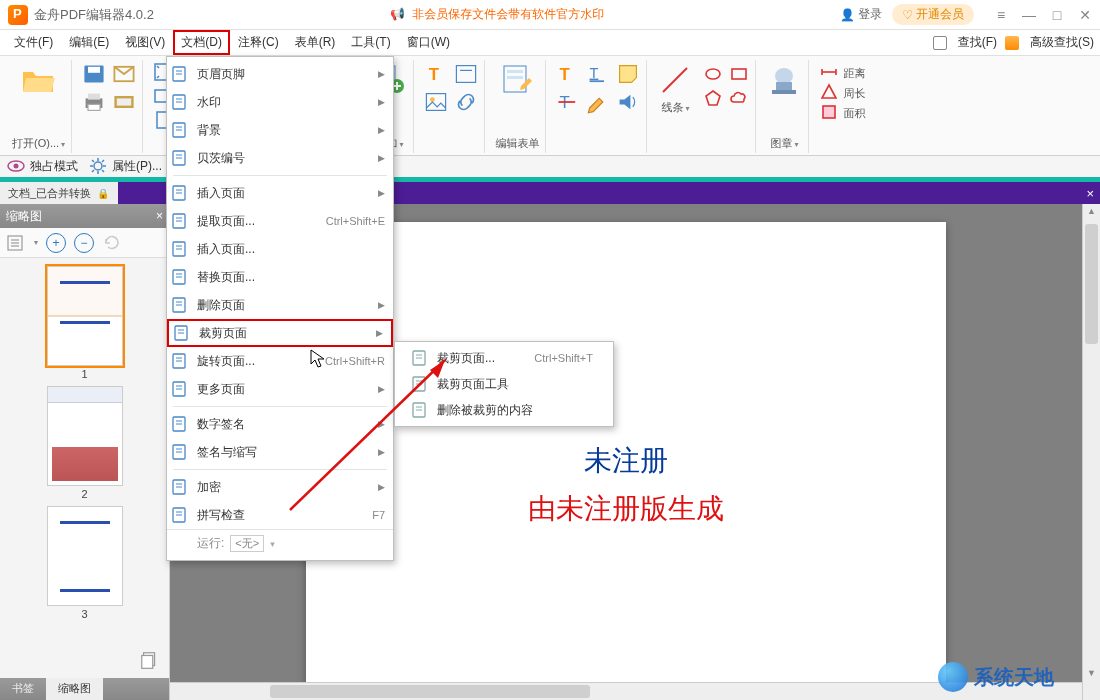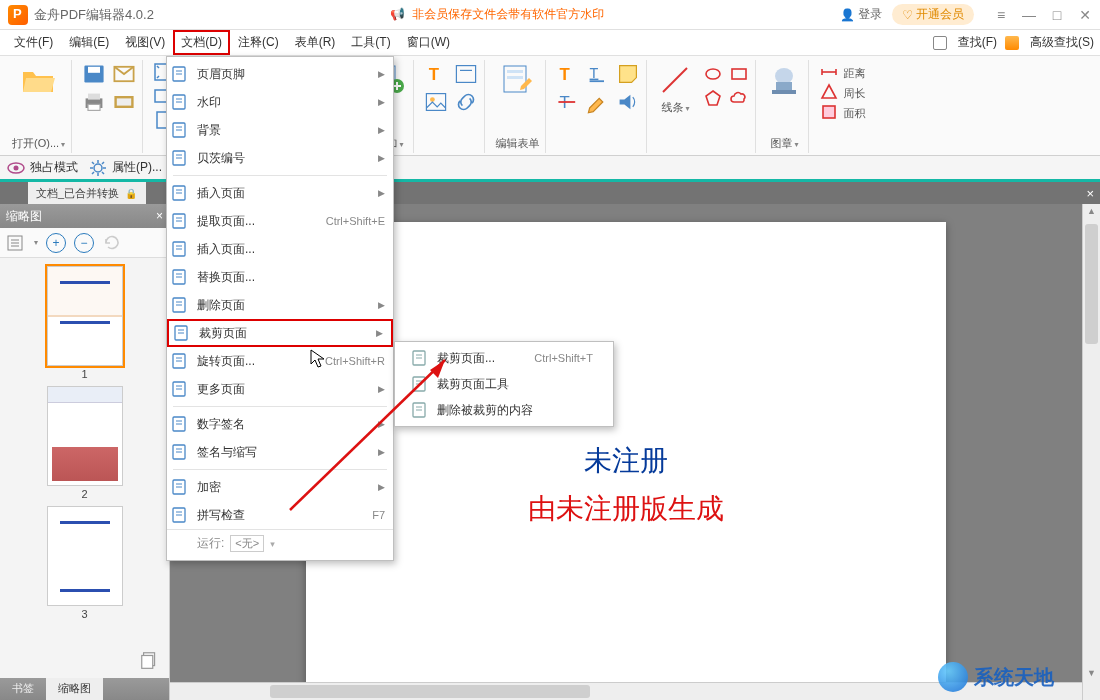--- a/index.html
+++ b/index.html
@@ -37,25 +37,25 @@
 .rib-dd { font-size:8px; color:#888; margin-left:2px;}
 .rib-small { display:grid; grid-template-columns:repeat(2,24px); grid-auto-rows:24px; gap:4px 6px; }
 .rib-small div { width:24px; height:22px; }
 .zoom-group { display:flex; flex-direction:column; gap:4px;}
 .zoom-row { display:flex; align-items:center; gap:4px; font-size:12px;}
 .zoom-combo { border:1px solid #bbb; padding:1px 18px 1px 6px; font-size:12px; background:#fff; position:relative;}
 .zoom-combo::after{content:"▾"; position:absolute; right:3px; top:1px; color:#888; font-size:9px;}
 .ic { width:20px; height:20px; display:inline-block; }
 
 
-.secbar { height:26px; display:flex; align-items:center; padding:0 6px; gap:10px; border-bottom:3px solid #14b8a6; font-size:12px; background:#f5f5f5;}
+.secbar { height:26px; display:flex; align-items:flex-start; padding:0 6px; gap:10px; border-bottom:5px solid #14b8a6; font-size:12px; background:#f5f5f5;}
 .secbar .chip { display:flex; align-items:center; gap:4px; }
 
 
-.doctabs { height:22px; background:#737373; display:flex; align-items:center;padding-left:28px;}
+.doctabs { height:22px; background:#4c1d95; display:flex; align-items:center;}
 .doctab { background:#eee; height:22px; padding:0 8px; display:flex; align-items:center; font-size:11px; color:#444; gap:6px; position:relative;}
 .doctab .lock { color:#e0a000; font-size:10px;}
 .doctab-space { flex:1; background:linear-gradient(#8a8a8a,#777); }
 .doctab-x { color:#fff; padding:0 6px; font-size:13px; }
 
 
 .main { display:flex; height: calc(700px - 30px - 26px - 100px - 26px - 22px); }
 .sidebar { width:170px; border-right:1px solid #ccc; display:flex; flex-direction:column; background:#f4f4f4;}
 .side-title { height:24px; background:linear-gradient(#9a9a9a,#888); color:#fff; font-size:12px; display:flex; align-items:center; padding:0 6px; justify-content:space-between;}
 .side-tools { height:30px; display:flex; align-items:center; gap:8px; padding:0 6px; border-bottom:1px solid #ddd; background:#fafafa;}

